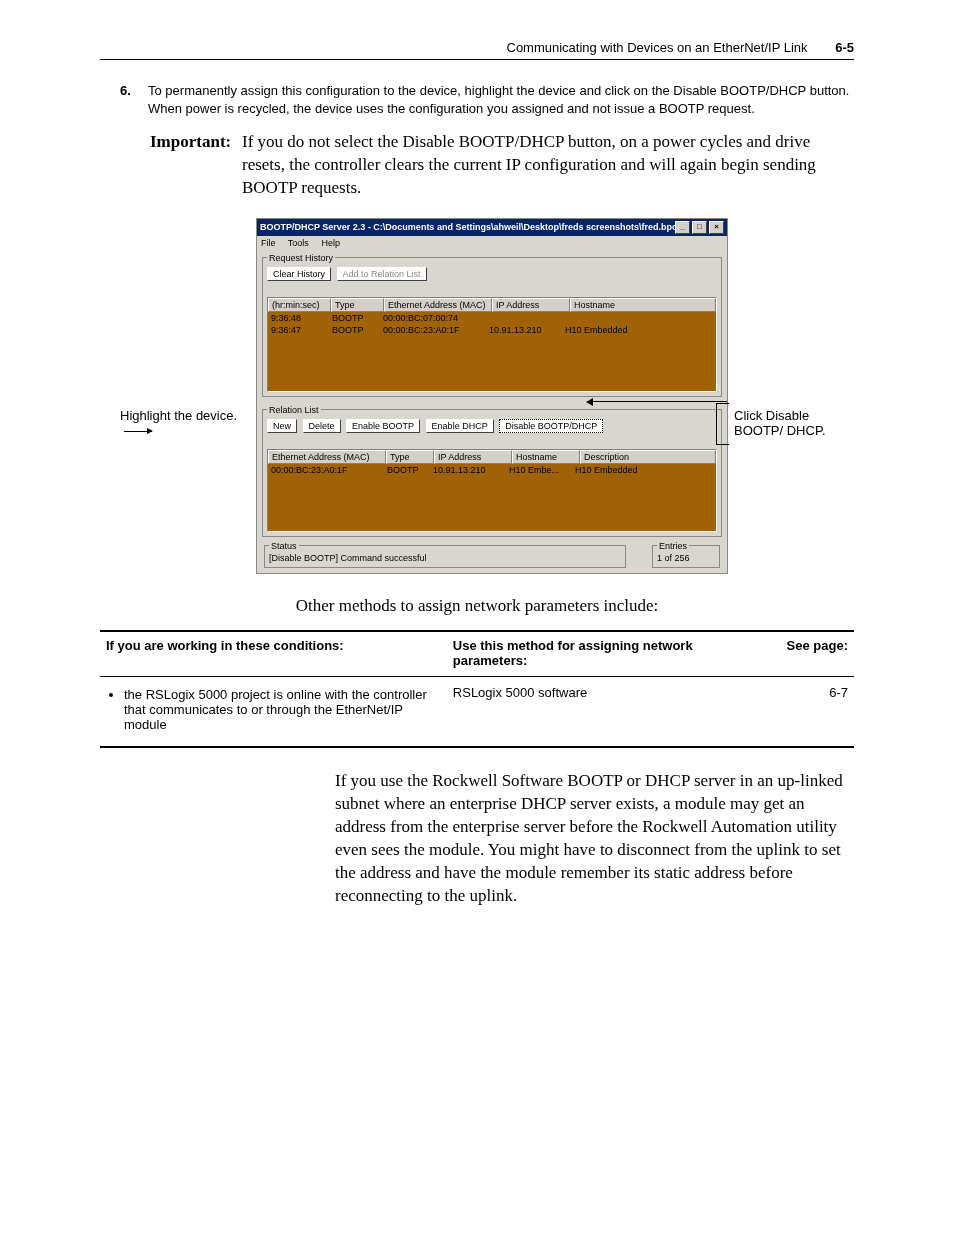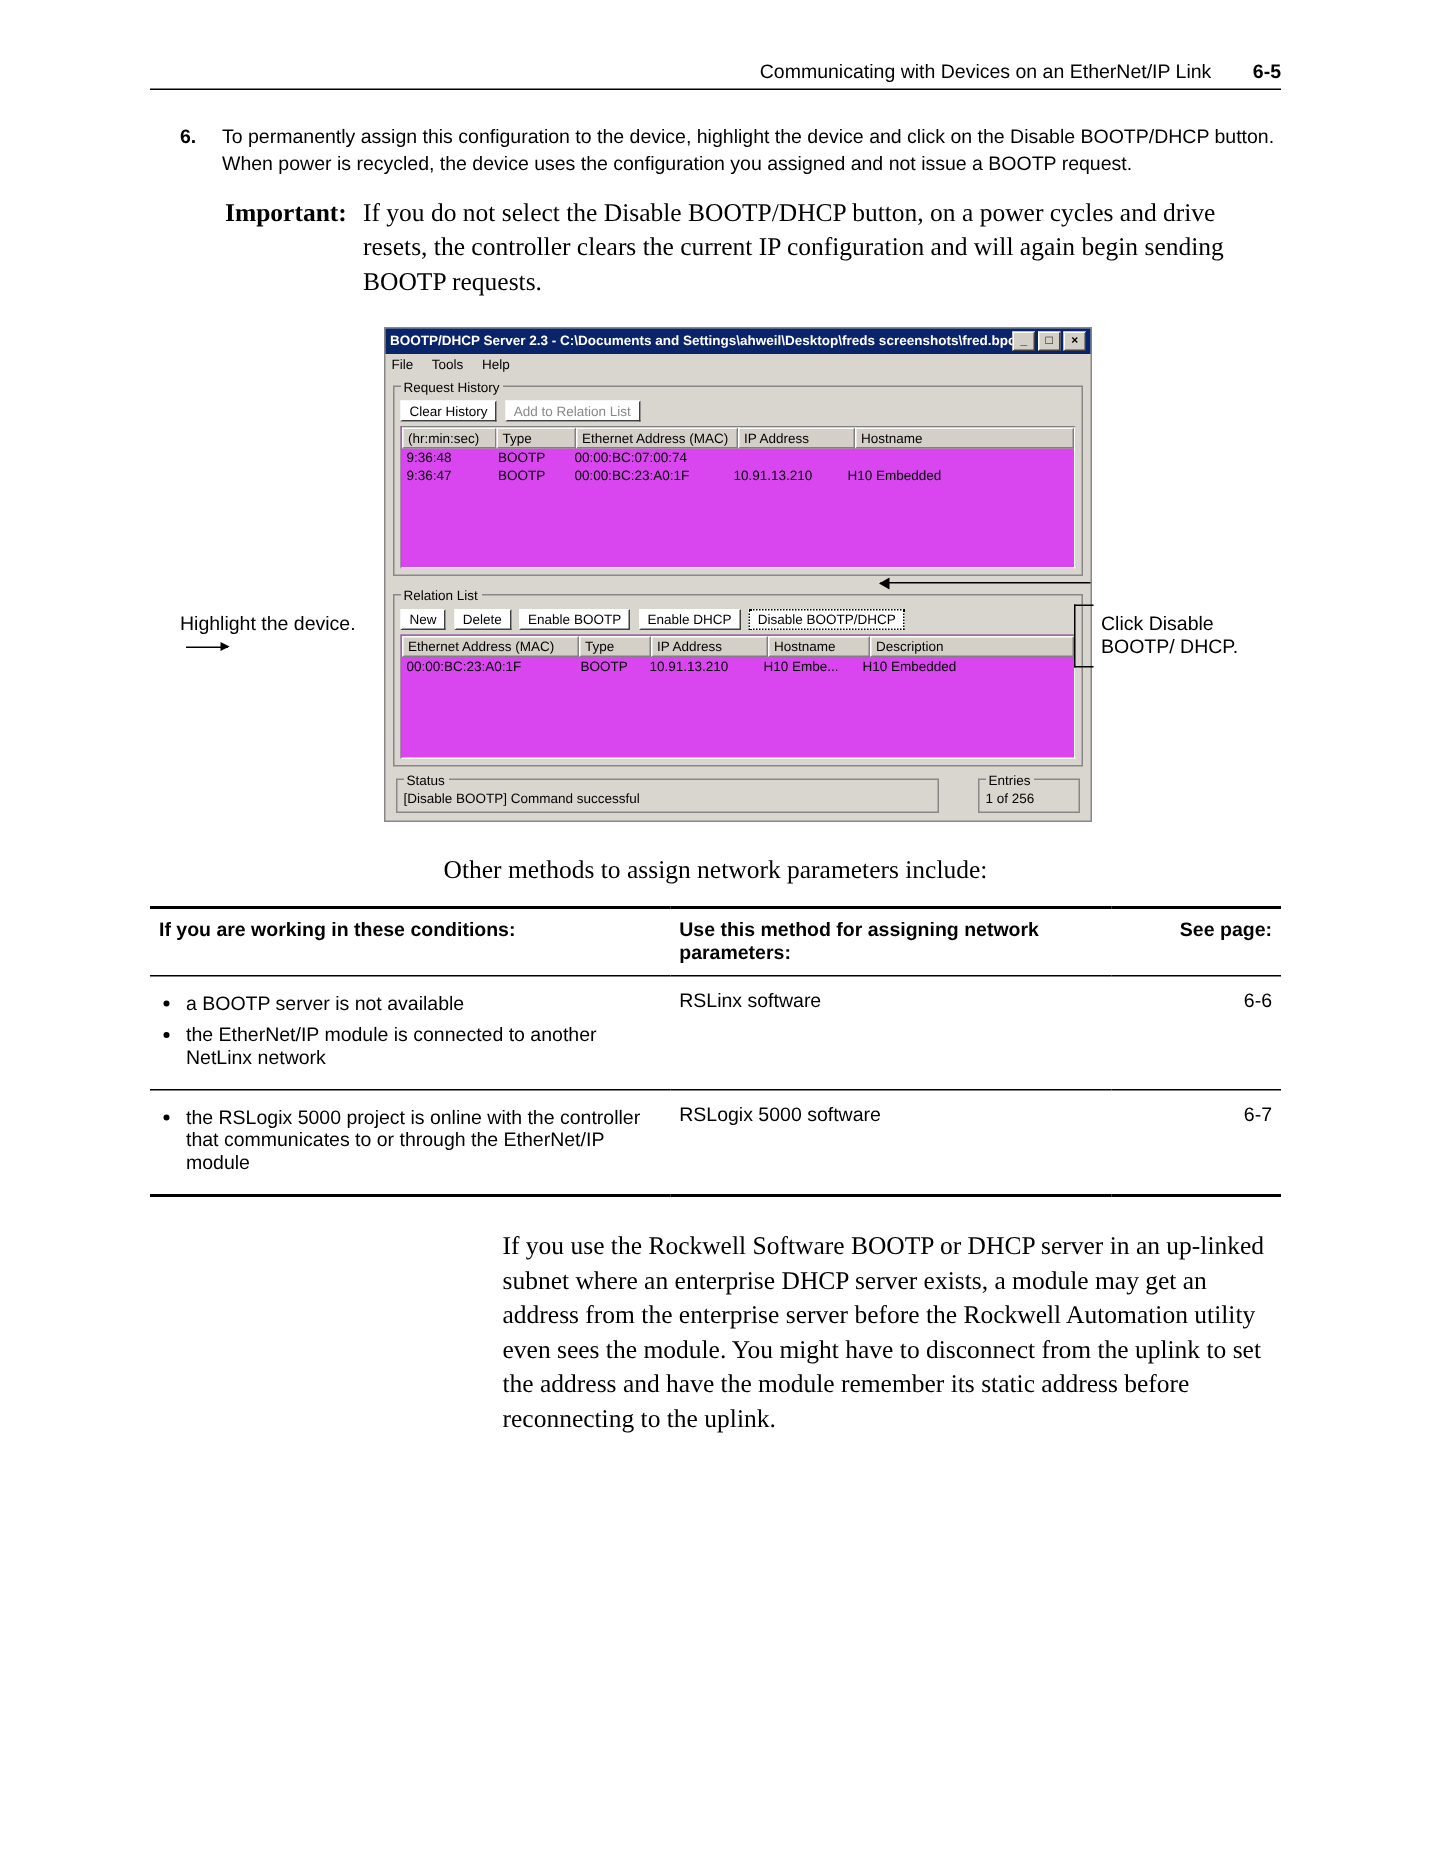--- a/index.html
+++ b/index.html
@@ -96,22 +96,22 @@
   }
   fieldset.win legend { padding:0 2px; }
   .btn {
     display:inline-block; background:#ffffff;
     border:1px solid #fff; border-right-color:#404040; border-bottom-color:#404040;
     padding:1px 5px; font-size:9px; margin-right:3px;
   }
   .btn.disabled { color:#888; }
   .btn.dotted { border-style: dotted; border-color:#000; }
   .list {
-    background:#d946ef; border:1px solid #808080; border-right-color:#fff; border-bottom-color:#fff;
-    margin-top:3px;
+    background:#a16207; border:1px solid #808080; border-right-color:#fff; border-bottom-color:#fff;
+    margin-top:16px;
   }
   .list-head, .list-row { display:flex; }
   .list-head div { background:#d4d0c8; border:1px solid #fff; border-right-color:#808080; border-bottom-color:#808080; padding:1px 3px; font-size:9px; }
   .list-row div { padding:1px 3px; font-size:9px; }
   .c-time{width:55px;} .c-type{width:45px;} .c-mac{width:100px;} .c-ip{width:70px;} .c-host{flex:1;}
   .rc-mac{width:110px;} .rc-type{width:40px;} .rc-ip{width:70px;} .rc-host{width:60px;} .rc-desc{flex:1;}
 
   .blank-area { height:55px; }
   .arrow-left-big {
     width: 140px; height:1px; background:#000; margin: 4px 0 2px auto; position:relative;
@@ -288,30 +288,20 @@
       <tr>
         <th style="width:46%;">If you are working in these conditions:</th>
         <th style="width:39%;">Use this method for assigning network parameters:</th>
         <th style="width:15%;">See page:</th>
       </tr>
     </thead>
     <tbody>
       <tr>
         <td>
           <ul>
-            <li>a BOOTP server is not available</li>
-            <li>the EtherNet/IP module is connected to another NetLinx network</li>
-          </ul>
-        </td>
-        <td>RSLinx software</td>
-        <td>6-6</td>
-      </tr>
-      <tr>
-        <td>
-          <ul>
             <li>the RSLogix 5000 project is online with the controller that communicates to or through the EtherNet/IP module</li>
           </ul>
         </td>
         <td>RSLogix 5000 software</td>
         <td>6-7</td>
       </tr>
     </tbody>
   </table>
 
   <p class="serif-para">If you use the Rockwell Software BOOTP or DHCP server in an up-linked subnet where an enterprise DHCP server exists, a module may get an address from the enterprise server before the Rockwell Automation utility even sees the module. You might have to disconnect from the uplink to set the address and have the module remember its static address before reconnecting to the uplink.</p>

